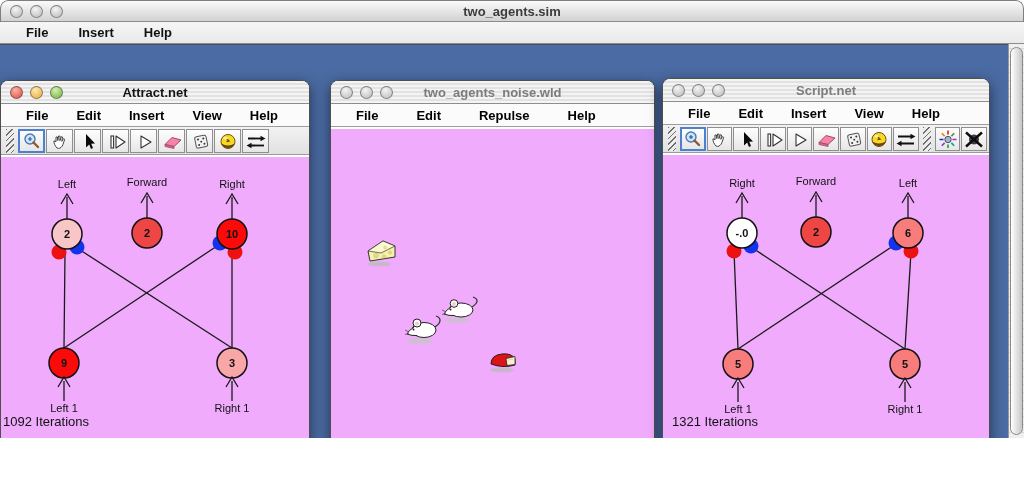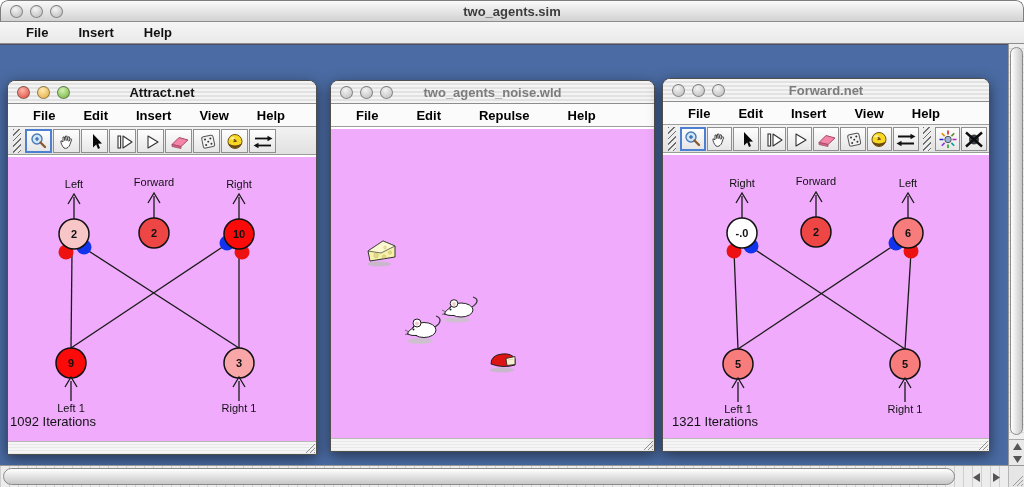--- a/index.html
+++ b/index.html
@@ -1,17 +1,17 @@
 <!DOCTYPE html>
 <html><head>
 <meta charset="utf-8">
 <style>
   html,body{margin:0;padding:0;background:#fff;}
   *{box-sizing:border-box;}
-  #screen{position:relative;width:1024px;height:487px;overflow:hidden;
+  #screen{position:relative;width:1024px;height:438px;overflow:hidden;
     font-family:"Liberation Sans",sans-serif;border-radius:8px 8px 0 0;
     background:#fff;}
   
   .main-titlebar{position:absolute;left:0;top:0;width:1024px;height:22px;
     background:linear-gradient(#fafafa,#d2d2d2);border:1px solid #7e7e7e;border-bottom:1px solid #8d8d8d;
     border-radius:8px 8px 0 0;}
   .main-title{position:absolute;left:0;right:0;top:0;line-height:22px;text-align:center;
     font-size:13px;font-weight:700;color:#3c3c3c;}
   .lights{position:absolute;left:9px;top:4px;display:flex;gap:7px;}
   .light{width:13px;height:13px;border-radius:50%;border:1px solid rgba(60,60,60,.55);
@@ -80,21 +80,21 @@
     </div>
     <div class="main-title">two_agents.sim</div>
   </div>
   <div class="main-menubar">
     <span class="mi">File</span>
     <span class="mi">Insert</span>
     <span class="mi">Help</span>
   </div>
   <div class="desk"></div>
 
-  <div class="window" style="left:7px;top:80px;width:310px;height:375px;">
+  <div class="window" style="left:0;top:80px;width:310px;height:375px;">
     <div class="titlebar">
       <div class="lights" style="top:5px;">
         <div class="light red"></div>
         <div class="light yellow"></div>
         <div class="light green"></div>
       </div>
       <div class="title">Attract.net</div>
     </div>
     <div class="menubar">
       <span class="mi">File</span>
@@ -309,21 +309,21 @@
     </div>
   </div>
 
   <div class="window inactive" style="left:662px;top:78px;width:328px;height:374px;">
     <div class="titlebar">
       <div class="lights" style="top:5px;">
         <div class="light"></div>
         <div class="light"></div>
         <div class="light"></div>
       </div>
-      <div class="title">Forward.net</div>
+      <div class="title">Script.net</div>
     </div>
     <div class="menubar">
       <span class="mi">File</span>
       <span class="mi">Edit</span>
       <span class="mi">Insert</span>
       <span class="mi">View</span>
       <span class="mi">Help</span>
     </div>
     <div class="toolbar">
       <div class="handle"></div>

